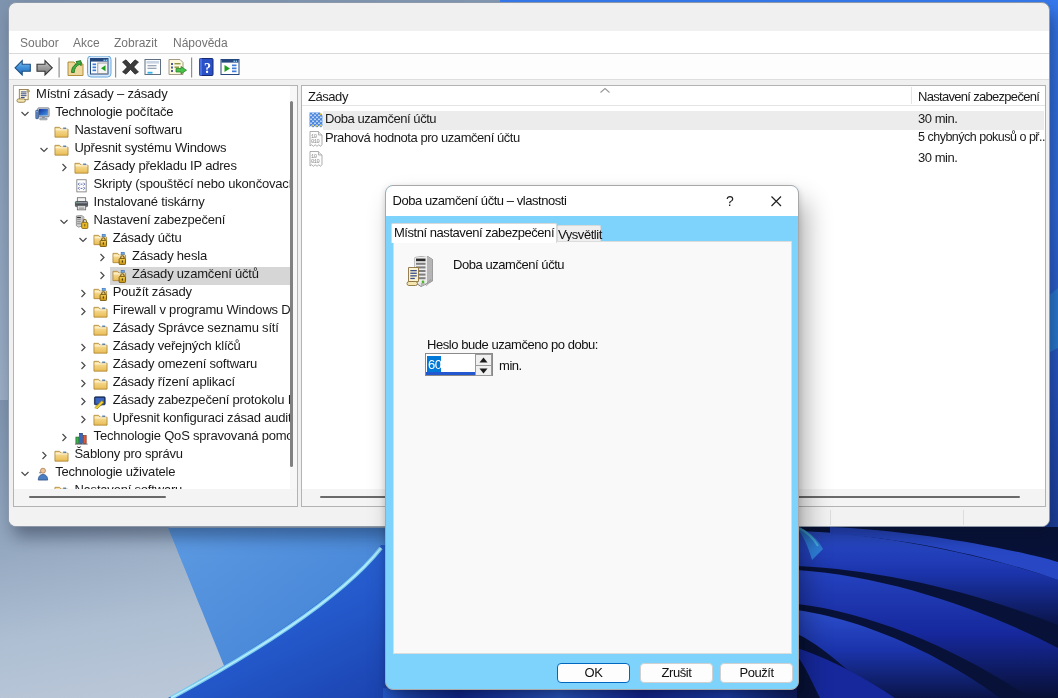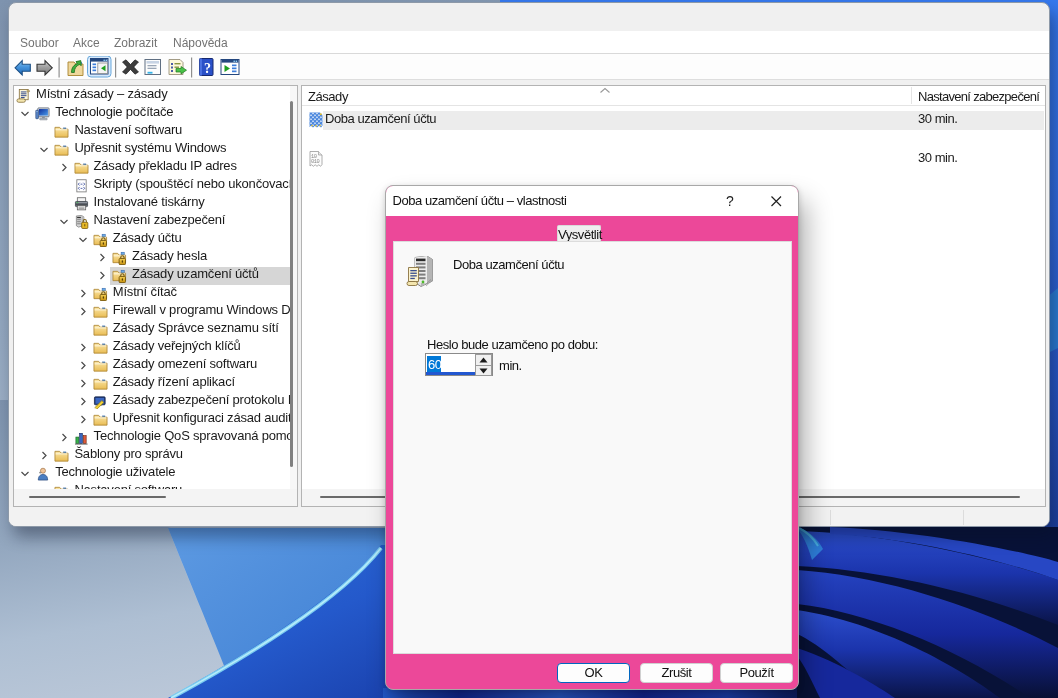--- a/index.html
+++ b/index.html
@@ -31,21 +31,21 @@
   .chev{position:absolute;top:3px;width:12px;height:12px;}
   .selbg{position:absolute;background:#d6d6d6;height:18px;}
   
   .lrow{position:absolute;left:0px;right:1px;height:19px;font-size:13px;letter-spacing:-0.45px;color:#1a1a1a;}
   .lrow .nm{position:absolute;left:23px;top:0.5px;white-space:nowrap;}
   .lrow .vl{position:absolute;left:616px;top:0.5px;white-space:nowrap;}
   
   .thumbv{position:absolute;background:#808080;border-radius:1.5px;}
   .thumbh{position:absolute;background:#6a6a6a;border-radius:1.5px;}
   
-  #dlg{position:absolute;left:385px;top:185px;width:414px;height:505px;background:#ec4899;
+  #dlg{position:absolute;left:385px;top:185px;width:414px;height:505px;background:#7dd3fc;
        border-radius:8px;box-shadow:0 2px 6px rgba(0,0,0,.16),8px 16px 26px rgba(0,0,0,.30);overflow:hidden;
        border:1px solid #a8a8a8;box-sizing:border-box;}
   #dtitle{position:absolute;left:0;top:0;right:0;height:30px;background:#fff;}
   #dtitletxt{position:absolute;left:6.5px;top:7px;font-size:13px;letter-spacing:-0.45px;color:#111;}
   .tab{position:absolute;top:37px;height:19px;font-size:13px;letter-spacing:-0.45px;color:#111;box-sizing:border-box;}
   #tabpage{position:absolute;left:7px;top:55px;width:399px;height:413px;background:#f9f9f9;
            border:1px solid #dcdcdc;box-sizing:border-box;}
   .btn{position:absolute;top:477px;width:73px;height:20px;background:#fdfdfd;border:1px solid #d0d0d0;
        border-radius:4px;box-sizing:border-box;font-size:13px;letter-spacing:-0.45px;text-align:center;line-height:17px;color:#111;}
 </style>
@@ -397,21 +397,21 @@
         </svg>
         <span class="lbl" style="left:118.0px">Zásady uzamčení účtů</span>
       </div>
     <div class="trow" style="top:199px">
         <svg class="chev" style="left:62.8px" viewBox="0 0 12 12">
           <path d="M4.5 2 L8 5.5 L4.5 9" stroke="#4a4a4a" stroke-width="1.2" fill="none"></path>
         </svg>
         <svg class="ticon" style="left:78.8px" viewBox="0 0 16 15">
           <use href="#i-foldlock"></use>
         </svg>
-        <span class="lbl" style="left:98.8px">Místní čítač</span>
+        <span class="lbl" style="left:98.8px">Použít zásady</span>
       </div>
     <div class="trow" style="top:217px">
         <svg class="chev" style="left:62.8px" viewBox="0 0 12 12">
           <path d="M4.5 2 L8 5.5 L4.5 9" stroke="#4a4a4a" stroke-width="1.2" fill="none"></path>
         </svg>
         <svg class="ticon" style="left:78.8px" viewBox="0 0 16 15">
           <use href="#i-fold"></use>
         </svg>
         <span class="lbl" style="left:98.8px">Firewall v programu Windows Defender</span>
       </div>
@@ -513,20 +513,27 @@
     <span class="abs" style="left:616px;top:2.5px;font-size:13px;letter-spacing:-0.7px;color:#1a1a1a;white-space:nowrap">Nastavení zabezpečení</span>
     <div class="abs" style="left:0;top:18.5px;width:743px;height:1px;background:#e4e4e4"></div>
     <div class="lrow" style="top:24.5px">
       <div class="abs" style="left:21px;top:0;right:0;height:19px;background:#ececec"></div>
       <svg class="abs" style="left:7px;top:1.5px" width="14" height="16" viewBox="0 0 14 16">
           <use href="#i-polsel"></use>
         </svg>
       <span class="nm">Doba uzamčení účtu</span>
         <span class="vl">30 min.</span>
     </div>
+    <div class="lrow" style="top:43.8px">
+      <svg class="abs" style="left:7px;top:1.5px" width="14" height="16" viewBox="0 0 14 16">
+          <use href="#i-pol"></use>
+        </svg>
+      <span class="nm">Prahová hodnota pro uzamčení účtu</span>
+        <span class="vl" style="font-size:12.5px;letter-spacing:-0.5px">5 chybných pokusů o př..</span>
+    </div>
     <div class="lrow" style="top:63.1px">
       <svg class="abs" style="left:7px;top:1.5px" width="14" height="16" viewBox="0 0 14 16">
           <use href="#i-pol"></use>
         </svg>
         <span class="vl">30 min.</span>
     </div>
     <div class="abs" style="left:0;top:403px;width:743px;height:17px;background:#f4f4f4"></div>
     <div class="thumbh" style="left:18px;top:409.5px;width:700px;height:2.8px"></div>
   </div>
   <div id="statusbar">
@@ -536,20 +543,21 @@
 </div>
 
 <div id="dlg">
   <div id="dtitle">
     <span id="dtitletxt">Doba uzamčení účtu – vlastnosti</span>
     <span class="abs" style="left:340px;top:6.5px;font-size:14px;color:#222">?</span>
     <svg class="abs" style="left:384px;top:9px" width="13" height="13">
         <path d="M1.5 1.5 L11 11 M11 1.5 L1.5 11" stroke="#222" stroke-width="1.2"></path>
       </svg>
   </div>
+  <div class="tab" style="left:5px;width:166px;height:20px;top:36.5px;background:#fff;border:1px solid #d9d9d9;border-bottom:none;z-index:3;text-align:center;line-height:15px;border-radius:2px 2px 0 0;white-space:nowrap;padding-top:1px">Místní nastavení zabezpečení</div>
   <div class="tab" style="left:171px;width:44px;top:39px;height:17px;background:#efefef;border:1px solid #d9d9d9;border-bottom:none;text-align:center;line-height:13px;border-radius:2px 2px 0 0;white-space:nowrap;padding-top:2px">Vysvětlit</div>
   <div id="tabpage"></div>
 
   <svg class="abs" style="left:20px;top:70px;z-index:4" width="30" height="33" viewBox="0 0 30 33">
     <path d="M9 1.5 L21 0 L26.5 3.5 L26.5 25 L15 30.5 L9 26.5 Z" fill="#e2e2e2" stroke="#6a6a6a" stroke-width="0.8"></path>
     <path d="M21 0 L26.5 3.5 L26.5 25 L15 30.5 L15 5 Z" fill="#b5b5b5"></path>
     <path d="M9 1.5 L21 0 L21 27.5 L9 26.5 Z" fill="#ececec"></path>
     <rect x="10" y="2.6" width="9.5" height="2.6" fill="#2a2a2a"></rect>
     <rect x="10" y="6.8" width="9.5" height="2" fill="#7e7e7e"></rect>
     <rect x="10" y="10.4" width="9.5" height="2" fill="#7e7e7e"></rect>

